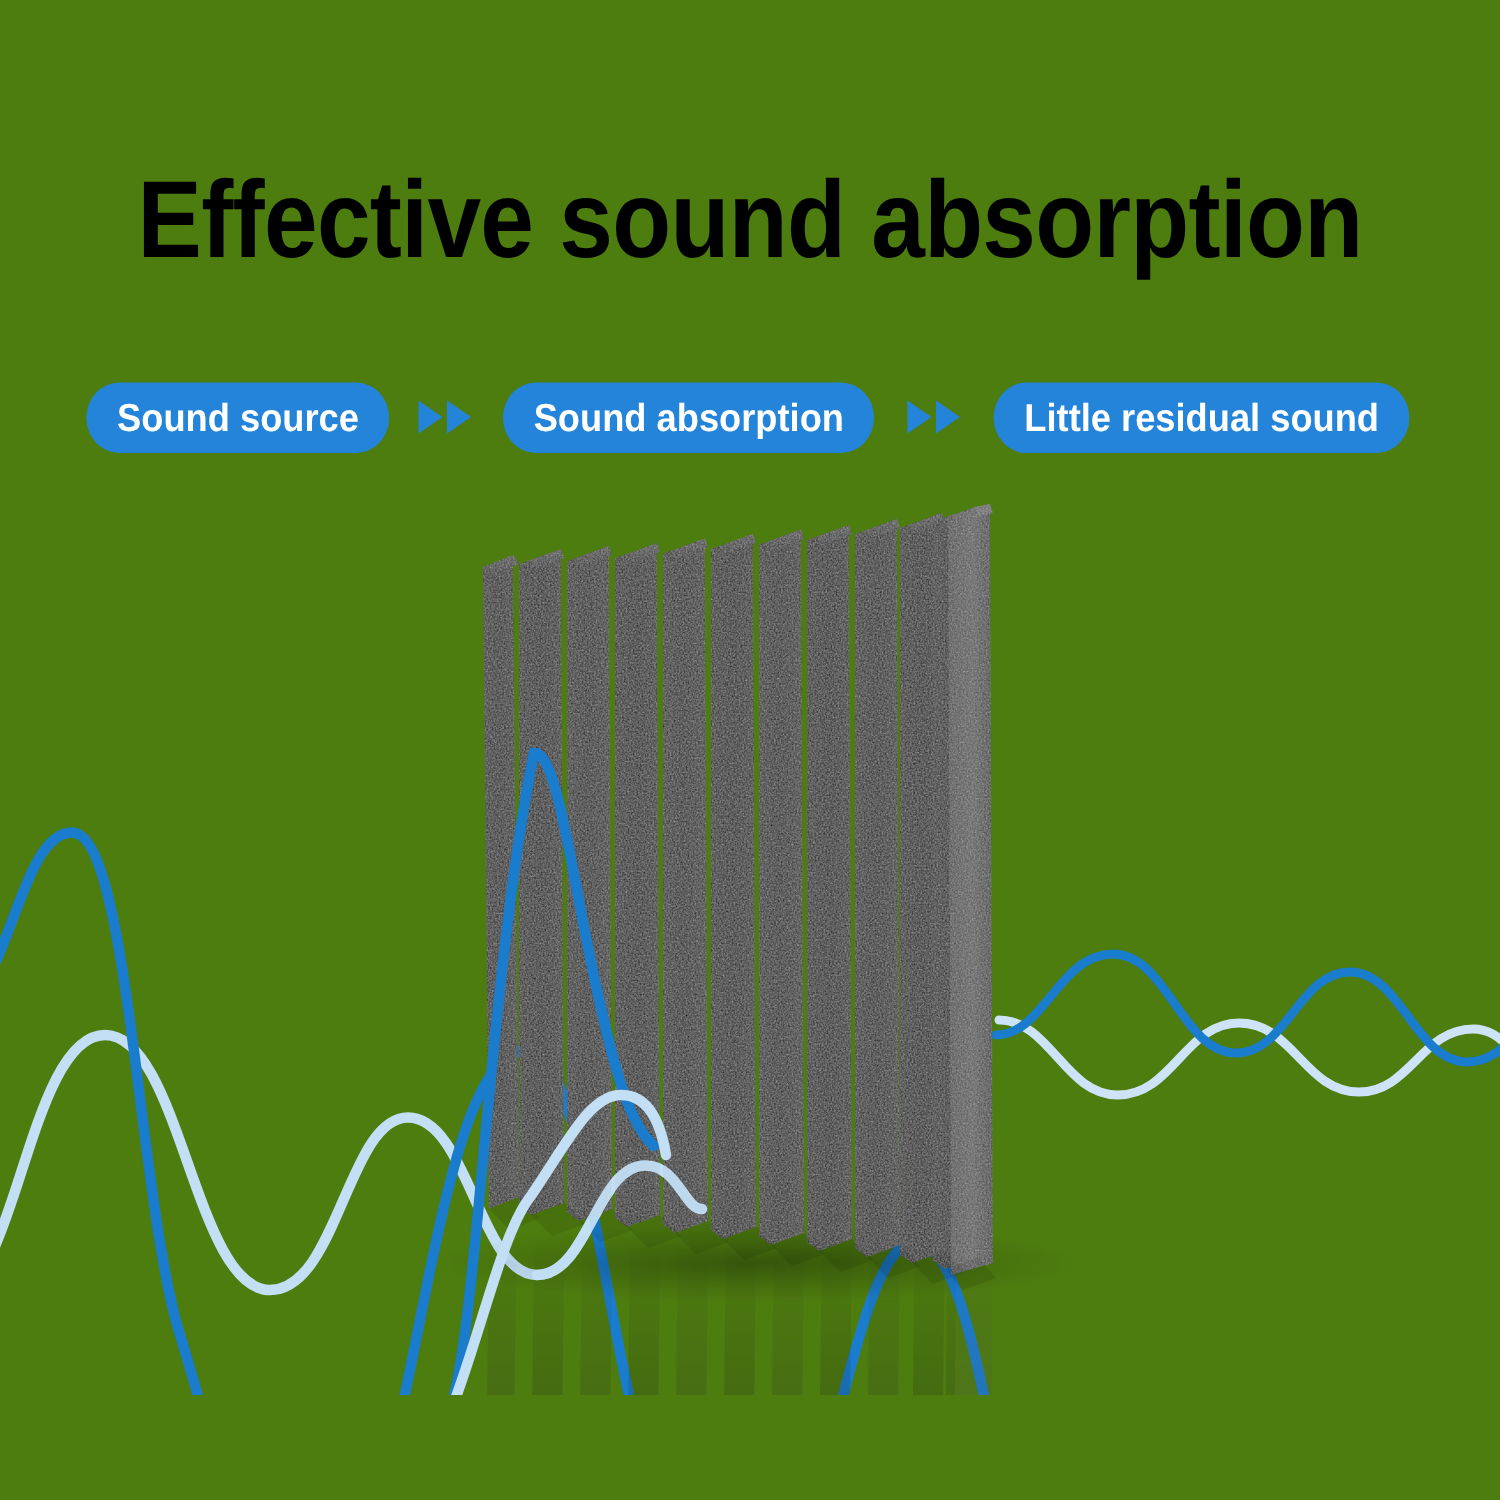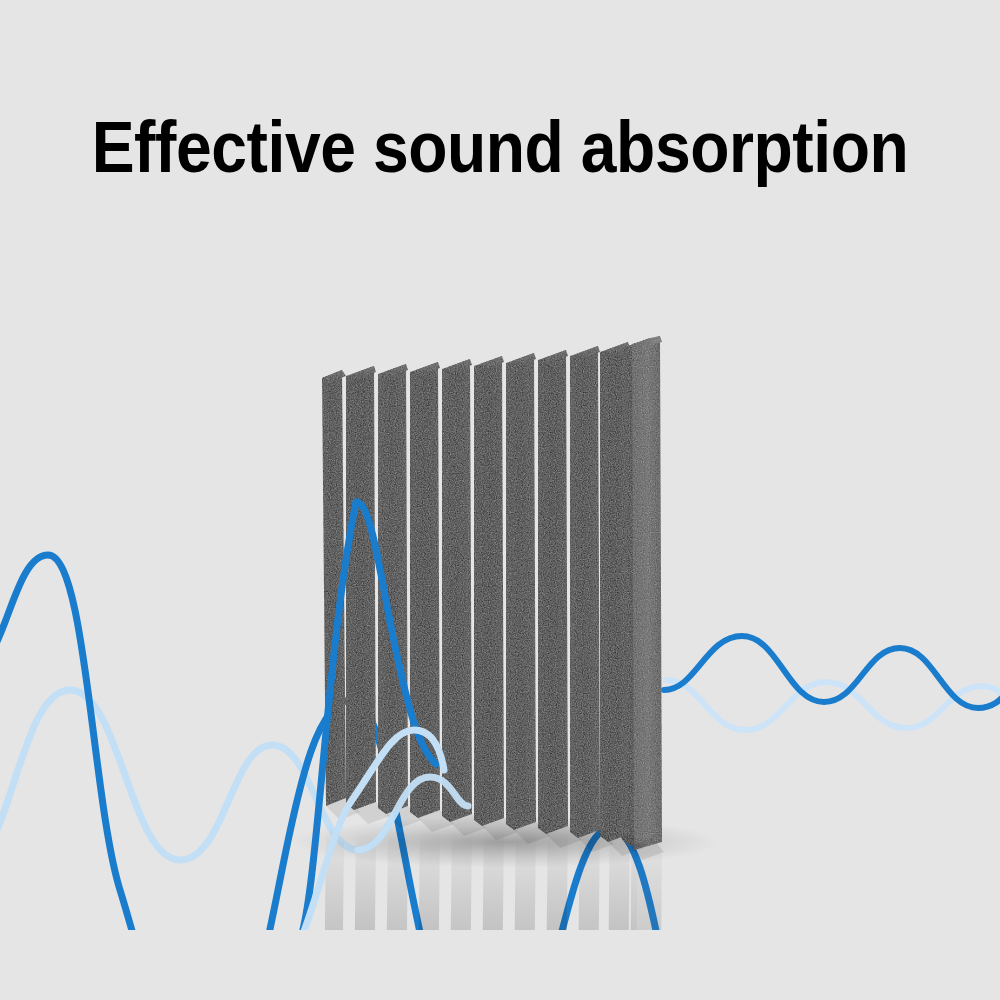--- a/index.html
+++ b/index.html
@@ -4,21 +4,21 @@
 <style>
   html, body {
     margin: 0;
     padding: 0;
     background: #ffffff;
   }
   #page {
     position: relative;
     width: 1000px;
     height: 1000px;
-    background: #e5e5e5;
+    background: #4d7c0f;
     overflow: hidden;
     font-family: "Liberation Sans", sans-serif;
   }
 
   
   #headline {
     position: absolute;
     left: 0;
     top: 104px;
     width: 1000px;
@@ -111,20 +111,38 @@
     stroke-linecap: round;
   }
 </style>
 </head>
 <body>
 
 <div id="page">
 
   <div id="headline">Effective sound absorption</div>
 
+  <div id="steps">
+
+    <div class="pill">Sound source</div>
+
+    <div class="chevrons">
+      <div class="chev"></div>
+      <div class="chev"></div>
+    </div>
+
+    <div class="pill">Sound absorption</div>
+
+    <div class="chevrons">
+      <div class="chev"></div>
+      <div class="chev"></div>
+    </div>
+
+    <div class="pill">Little residual sound</div>
+  </div>
 
   <div id="scene">
     <svg width="1000" height="600" viewBox="0 0 1000 600" xmlns="http://www.w3.org/2000/svg">
       <defs>
 
         <filter id="foamTex" x="-10%" y="-10%" width="120%" height="120%">
           <feTurbulence type="fractalNoise" baseFrequency="0.85" numOctaves="4" seed="7" result="n"></feTurbulence>
           <feColorMatrix in="n" type="saturate" values="0" result="ng"></feColorMatrix>
           <feComponentTransfer in="ng" result="nc">
             <feFuncA type="linear" slope="0.45" intercept="0"></feFuncA>

